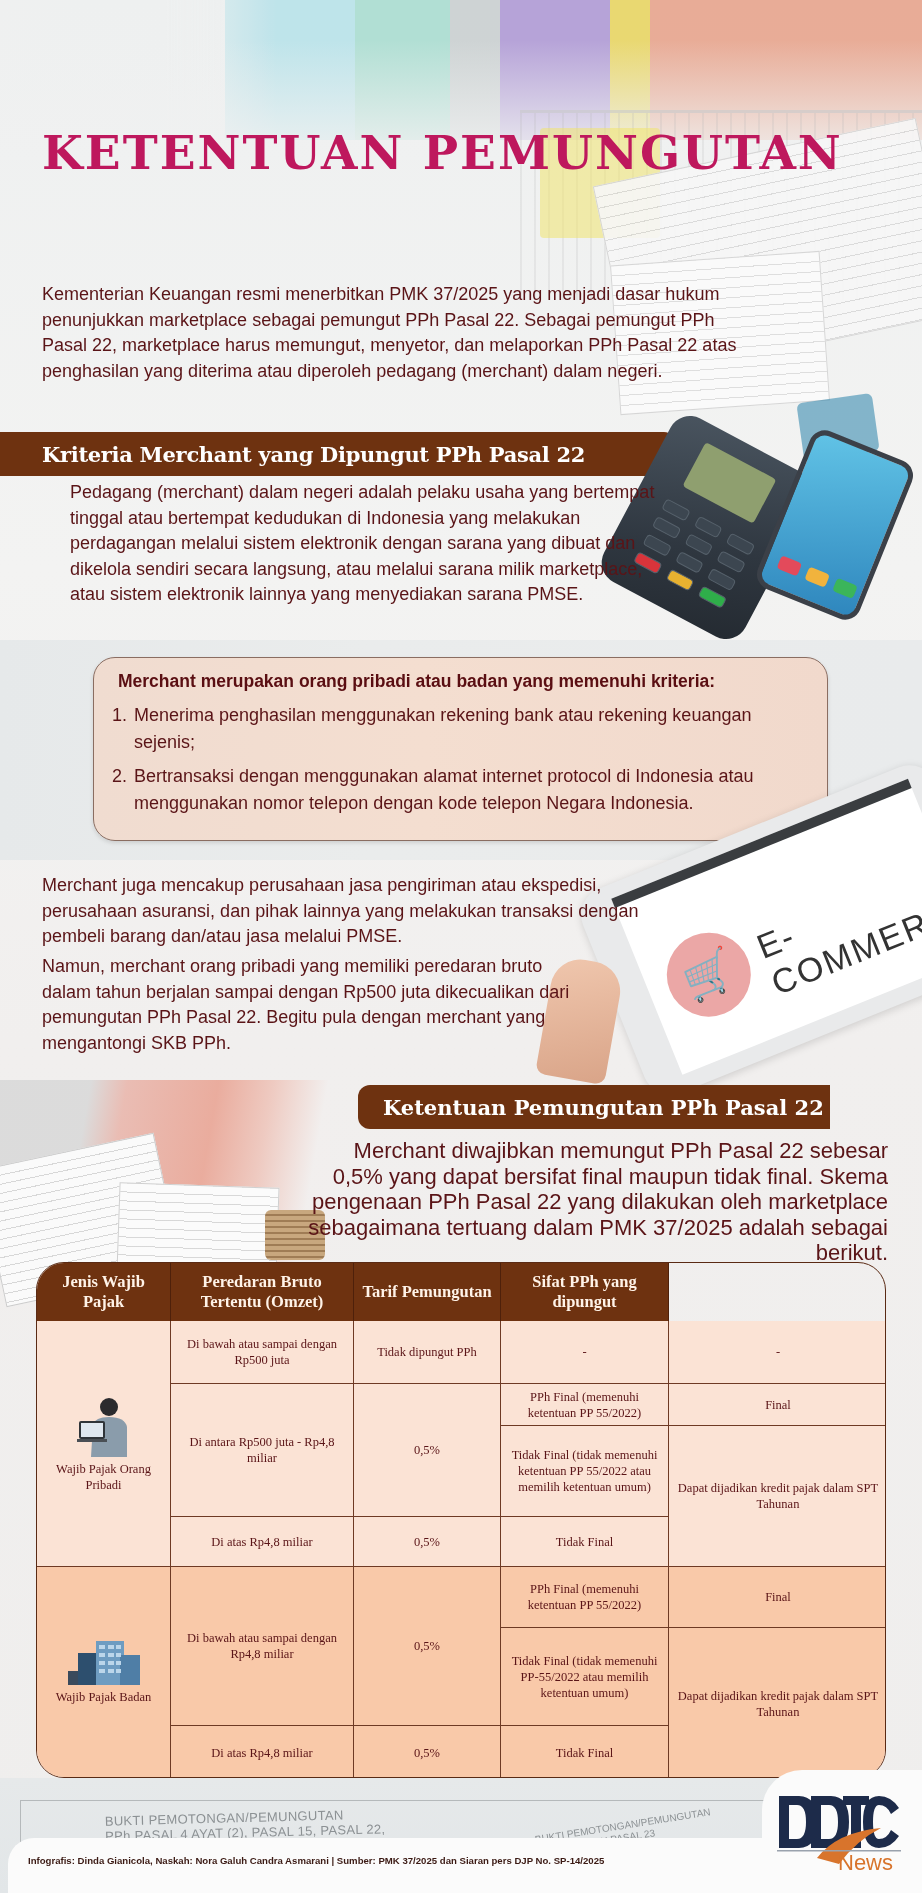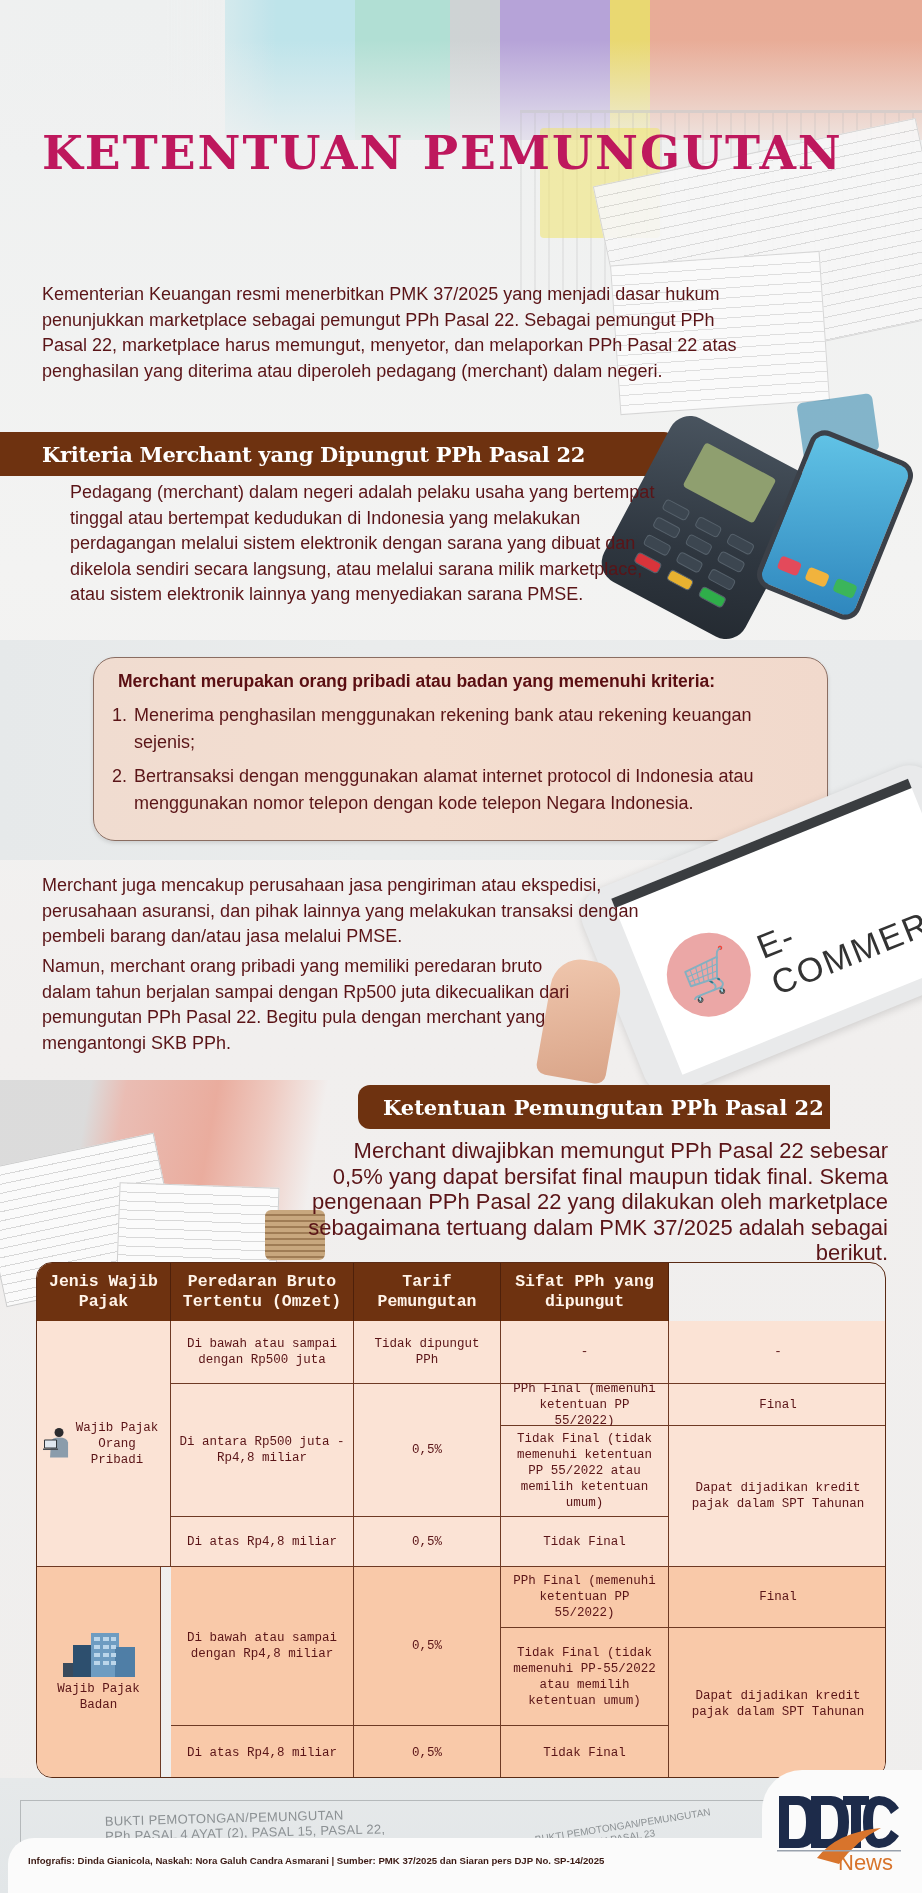--- a/index.html
+++ b/index.html
@@ -186,22 +186,22 @@
   }
 
   .p-ketentuan {
     position: absolute; left: 300px; top: 1138px; width: 588px; text-align: right;
     font-family: "Liberation Sans", sans-serif; font-size: 22px; line-height: 25.5px; color: #5a1417;
   }
 
   
   .tbl {
     position: absolute; left: 36px; top: 1262px; width: 850px; height: 516px;
-    border-radius: 16px; overflow: hidden; border: 1.5px solid #5a2a14;
-    font-family: Liberation Mono, monospace; color: #5a1417;
+    border-radius: 28px; overflow: hidden; border: 1.5px solid #5a2a14;
+    font-family: Liberation Serif, serif; color: #5a1417;
   }
   .cell {
     position: absolute; display: flex; align-items: center; justify-content: center; text-align: center;
     font-size: 12.5px; line-height: 16px; padding: 2px 6px;
     border-right: 1.5px solid #6e3a24; border-bottom: 1.5px solid #6e3a24;
   }
   .th {
     background: #6e3210; color: #fff3e8; font-weight: bold; font-size: 16.5px; line-height: 20px;
     border-right: 1.5px solid #4e200a; border-bottom: none;
   }
@@ -319,21 +319,21 @@
 </div>
 <p class="p-ketentuan">Merchant diwajibkan memungut PPh Pasal 22 sebesar 0,5% yang dapat bersifat final maupun tidak final. Skema pengenaan PPh Pasal 22 yang dilakukan oleh marketplace sebagaimana tertuang dalam PMK 37/2025 adalah sebagai berikut.</p>
 
 <div class="tbl">
 
   <div class="cell th" style="left:0;top:0;width:134px;height:58px;">Jenis Wajib Pajak</div>
   <div class="cell th" style="left:134px;top:0;width:183px;height:58px;">Peredaran Bruto Tertentu (Omzet)</div>
   <div class="cell th" style="left:317px;top:0;width:147px;height:58px;">Tarif Pemungutan</div>
   <div class="cell th" style="left:464px;top:0;width:168px;height:58px;">Sifat PPh yang dipungut</div>
 
-  <div class="cell op" style="left:0;top:58px;width:134px;height:246px;flex-direction:row;">
+  <div class="cell op" style="left:0;top:58px;width:134px;height:246px;flex-direction:column;">
     <svg class="wp-icon" width="54" height="62" viewBox="0 0 54 62">
       <circle cx="32" cy="12" r="9" fill="#2b2b2e"></circle>
       <path d="M14 62 L16 30 Q18 22 32 22 Q48 22 50 32 L50 62 Z" fill="#8a9cab"></path>
       <rect x="2" y="26" width="26" height="18" rx="2" fill="#2f3439"></rect>
       <rect x="4" y="28" width="22" height="14" fill="#dfe7ef"></rect>
       <rect x="0" y="44" width="30" height="3" fill="#4a4f55"></rect>
     </svg>
     <span class="wp-label">Wajib Pajak Orang Pribadi</span>
   </div>
 
@@ -346,21 +346,21 @@
   <div class="cell op" style="left:317px;top:121px;width:147px;height:133px;">0,5%</div>
   <div class="cell op" style="left:464px;top:121px;width:168px;height:42px;">PPh Final (memenuhi ketentuan PP 55/2022)</div>
   <div class="cell op" style="left:464px;top:163px;width:168px;height:91px;">Tidak Final (tidak memenuhi ketentuan PP 55/2022 atau memilih ketentuan umum)</div>
   <div class="cell op nor" style="left:632px;top:121px;width:218px;height:42px;">Final</div>
   <div class="cell op nor" style="left:632px;top:163px;width:218px;height:141px;">Dapat dijadikan kredit pajak dalam SPT Tahunan</div>
 
   <div class="cell op" style="left:134px;top:254px;width:183px;height:50px;">Di atas Rp4,8 miliar</div>
   <div class="cell op" style="left:317px;top:254px;width:147px;height:50px;">0,5%</div>
   <div class="cell op" style="left:464px;top:254px;width:168px;height:50px;">Tidak Final</div>
 
-  <div class="cell bd nob" style="left:0;top:304px;width:124px;height:212px;flex-direction:column;">
+  <div class="cell bd nob" style="left:0;top:304px;width:134px;height:212px;flex-direction:column;">
     <svg class="wp-icon" width="76" height="44" viewBox="0 0 76 44">
       <rect x="2" y="30" width="14" height="14" fill="#3a4a5c"></rect>
       <rect x="12" y="12" width="22" height="32" fill="#2d4f6e"></rect>
       <rect x="30" y="0" width="28" height="44" fill="#6e9cc1"></rect>
       <rect x="54" y="14" width="20" height="30" fill="#4f7ea6"></rect>
       <g fill="#bcd6ea">
         <rect x="33" y="4" width="6" height="4"></rect>
           <rect x="42" y="4" width="6" height="4"></rect>
           <rect x="50" y="4" width="5" height="4"></rect>
         <rect x="33" y="12" width="6" height="4"></rect>

